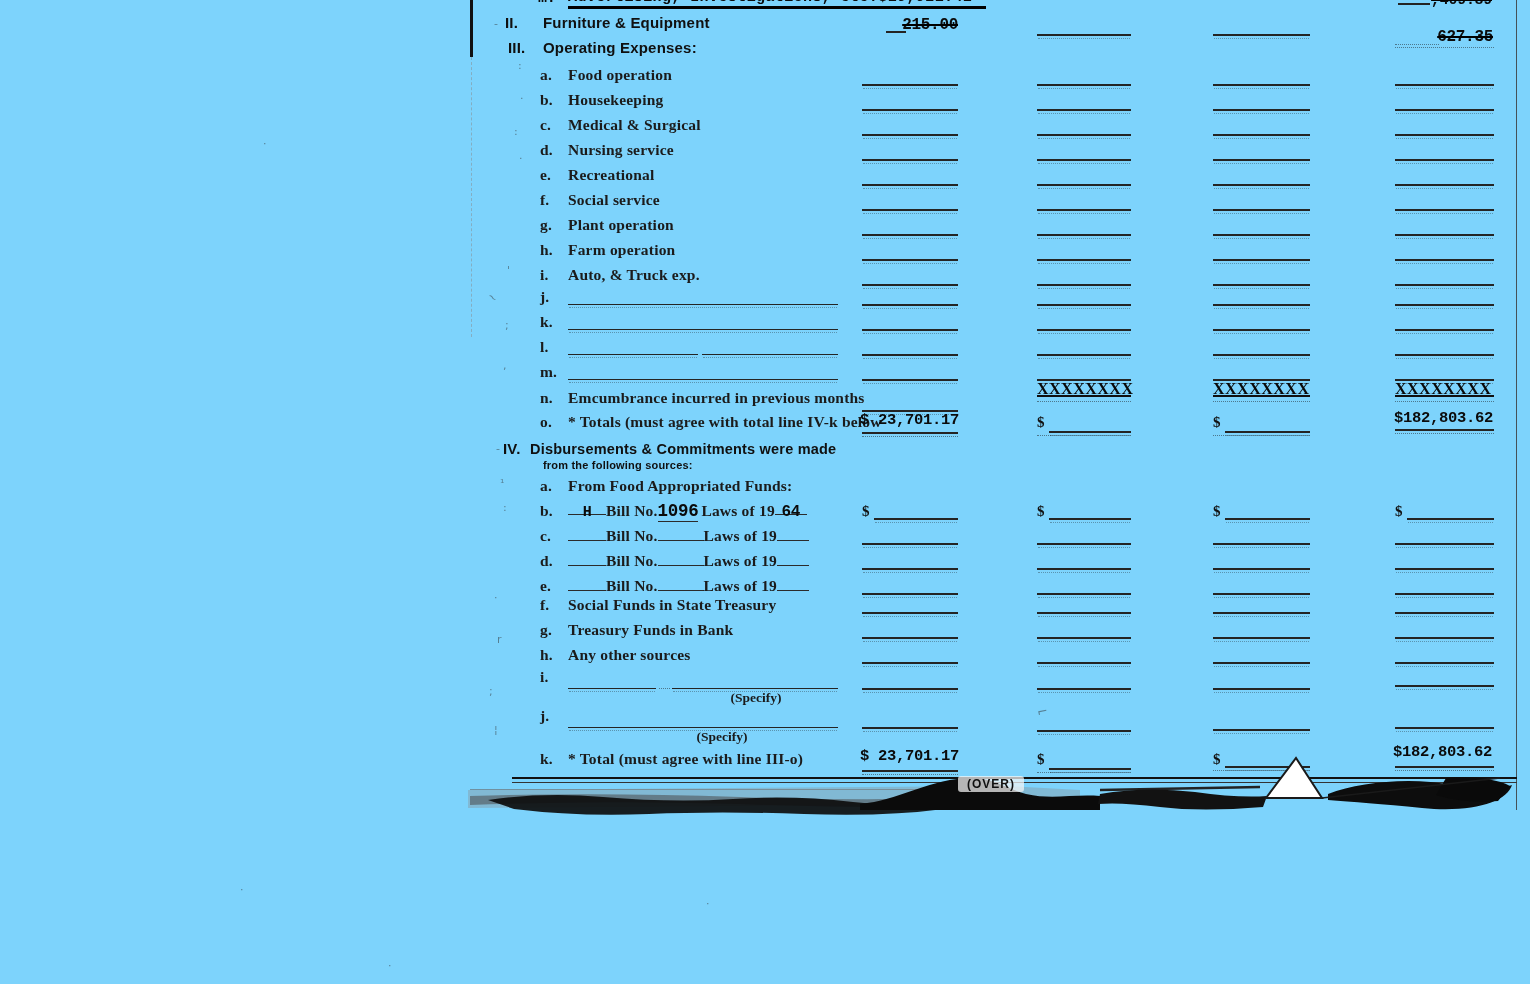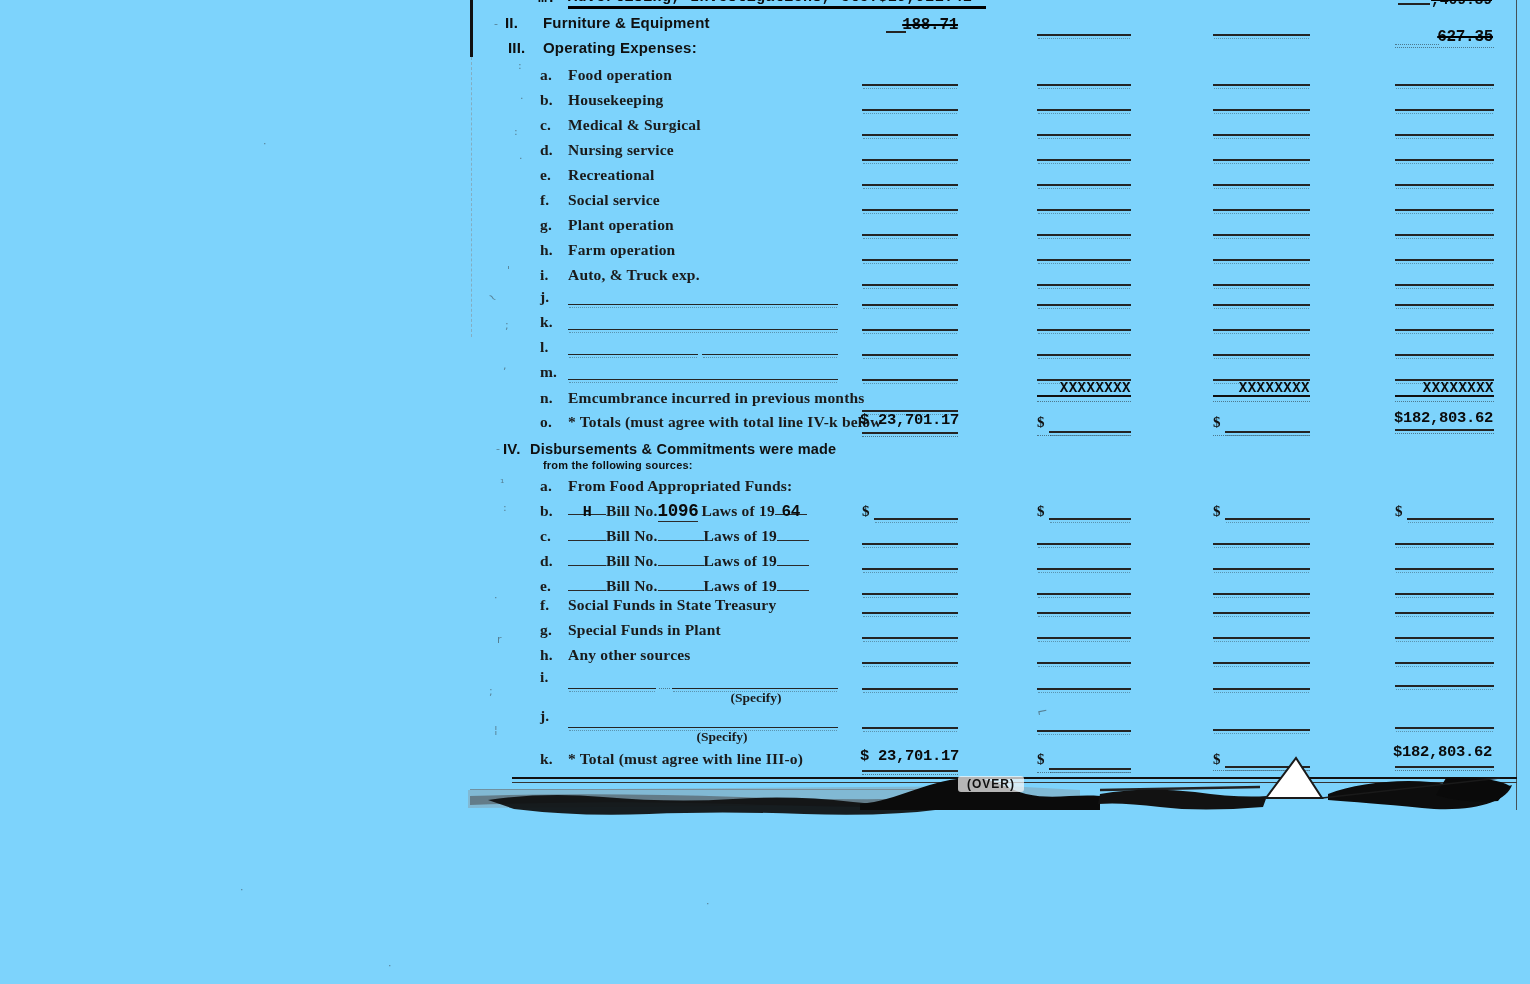--- a/index.html
+++ b/index.html
@@ -15,22 +15,22 @@
   .row{position:absolute;left:0;top:0;width:100%;height:0}
   .ln{position:absolute;height:0;border-top:2px solid #242424;top:0}
   .ln.thin{border-top-width:1.5px}
   .ln::after{content:"";position:absolute;left:1px;right:1px;top:2px;border-top:1px dotted rgba(20,20,20,.33)}
   .nodot::after{display:none}
   .dotln{position:absolute;height:0;border-top:1.5px dotted rgba(30,30,30,.5)}
   .c1{left:862px;width:96px}.c2{left:1037px;width:94px}.c3{left:1213px;width:97px}.c4{left:1395px;width:99px}
   .c1d{left:874px;width:84px}.c2d{left:1049px;width:82px}.c3d{left:1225px;width:85px}.c4d{left:1407px;width:87px}
   .dol{position:absolute;font-family:"Liberation Serif",serif;font-weight:700;font-size:15px;color:#111}
   .strike{text-decoration:line-through;text-decoration-thickness:2px;text-decoration-color:#000}
-  .xc{position:absolute;height:17px;border-bottom:2.5px solid #101010;text-align:right;
-      font-family:Liberation Mono, monospace;font-weight:700;font-size:14px;letter-spacing:.5px;color:#0a0a0a}
+  .xc{position:absolute;height:17px;border-bottom:2.5px solid #101010;text-align:left;
+      font-family:Liberation Serif, serif;font-weight:700;font-size:16px;letter-spacing:.5px;color:#0a0a0a}
   .bl{display:inline-block;height:13px;border-bottom:1.5px solid #2b2b2b;text-align:center;vertical-align:baseline}
   .spec{position:absolute;font-family:"Liberation Serif",serif;font-weight:700;font-size:13.5px;text-align:center;white-space:nowrap}
   .speck{position:absolute;color:#2f2f2f;font-family:"DejaVu Sans",sans-serif;opacity:.5;font-size:11px;line-height:11px}
   .rt{text-align:right}
 </style>
 </head>
 <body>
 
 <div class="page">
 
@@ -42,21 +42,21 @@
     <span class="abs typ" style="left:538px;top:-10px">m.</span>
     <span class="abs typ strike" style="left:568px;top:-11px;width:418px;letter-spacing:.4px;border-bottom:3px solid #000">Advertising, Investigations, etc.$19,921.41</span>
     <i class="ln nodot" style="left:1398px;width:32px;top:3px"></i>
     <span class="abs typ strike rt" style="left:1428px;top:-8px;width:64px">,409.89</span>
   </div>
 
   <div>
     <span class="abs hd" style="left:505px;top:15px">II.</span>
     <span class="abs hd" style="left:543px;top:15px">Furniture &amp; Equipment</span>
     <i class="ln nodot" style="left:886px;width:20px;top:31px"></i>
-    <span class="abs typ strike rt" style="left:896px;top:17px;width:62px;font-size:16px">188.71</span>
+    <span class="abs typ strike rt" style="left:896px;top:17px;width:62px;font-size:16px">215.00</span>
     <i class="ln c2" style="top:34px"></i>
     <i class="ln c3" style="top:34px"></i>
     <i class="dotln" style="left:1395px;width:44px;top:44px"></i>
     <span class="abs typ strike rt" style="left:1429px;top:29px;width:64px;font-size:16px">627.35</span>
     <i class="dotln c4" style="top:47px"></i>
   </div>
 
   <span class="abs hd" style="left:508px;top:40px">III.</span>
   <span class="abs hd" style="left:543px;top:40px">Operating Expenses:</span>
 
@@ -254,21 +254,21 @@
   <div class="row" style="top:612px">
     <span class="ltr ser" style="top:-16px">f.</span>
     <span class="lbl ser" style="top:-16px">Social Funds in State Treasury</span>
     <i class="ln c1"></i>
       <i class="ln c2"></i>
       <i class="ln c3"></i>
       <i class="ln c4"></i>
   </div>
   <div class="row" style="top:637px">
     <span class="ltr ser" style="top:-16px">g.</span>
-    <span class="lbl ser" style="top:-16px">Special Funds in Plant</span>
+    <span class="lbl ser" style="top:-16px">Treasury Funds in Bank</span>
     <i class="ln c1"></i>
       <i class="ln c2"></i>
       <i class="ln c3"></i>
       <i class="ln c4"></i>
   </div>
   <div class="row" style="top:662px">
     <span class="ltr ser" style="top:-16px">h.</span>
     <span class="lbl ser" style="top:-16px">Any other sources</span>
     <i class="ln c1"></i>
       <i class="ln c2"></i>

